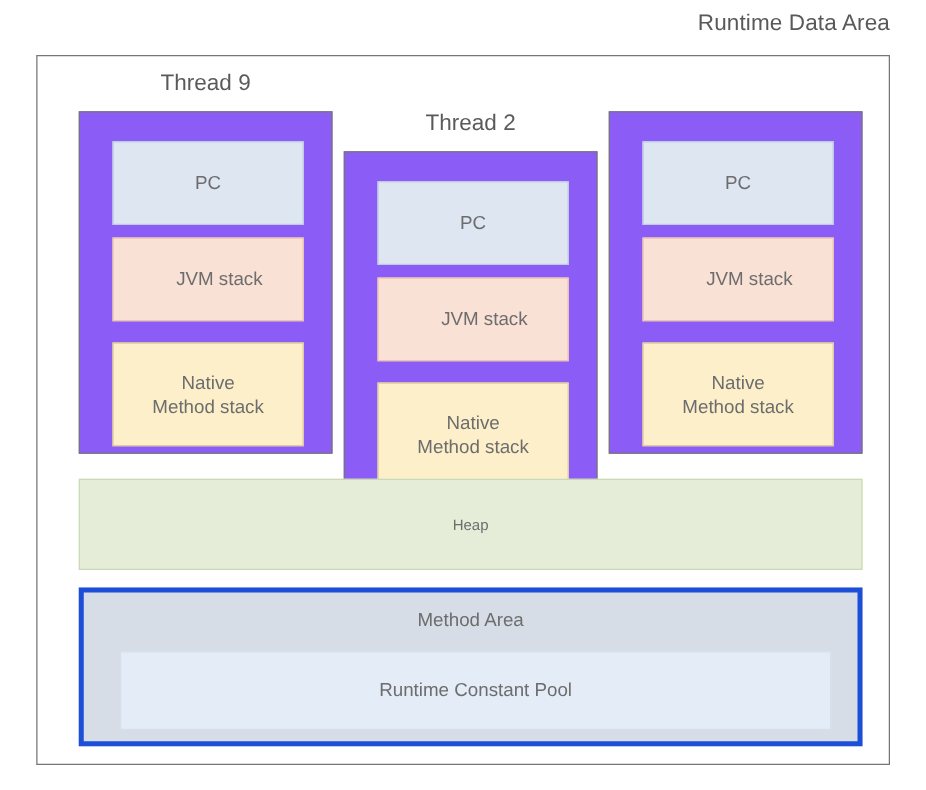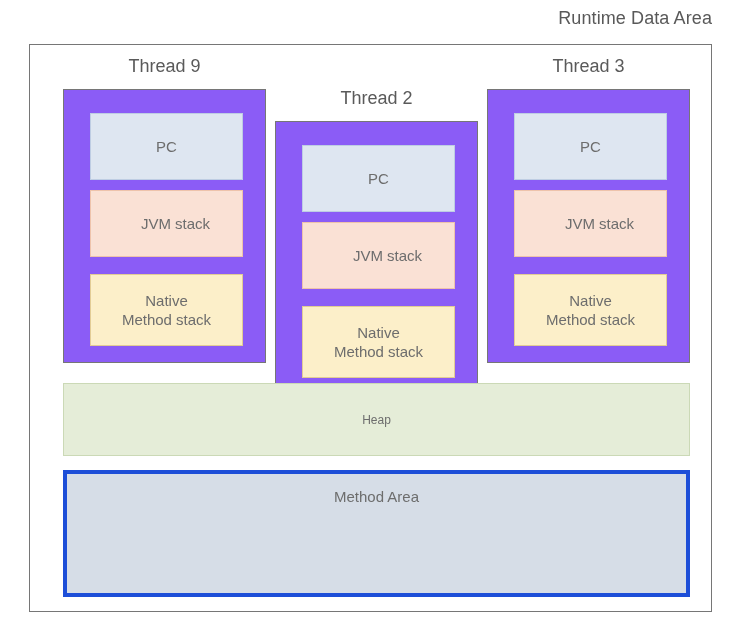--- a/index.html
+++ b/index.html
@@ -112,21 +112,21 @@
   .mem-jvm {
     top: 100px;
     height: 67px;
     background: #fae1d5;
     border-color: #eec3ab;
     color: #6d6d6d;
     padding-left: 18px;
   }
   .mem-native {
     top: 184px;
-    height: 72px;
+    height: 83px;
     background: #fcefc9;
     border-color: #e2cc95;
     color: #6d6d6d;
   }
 
   
   .heap-box {
     position: absolute;
     left: 63px;
     top: 383px;
@@ -201,29 +201,29 @@
     <div class="thread-col c1">
       <div class="thread-label">Thread 2</div>
       <div class="thread-box">
         <div class="mem-box mem-pc">PC</div>
         <div class="mem-box mem-jvm">JVM stack</div>
         <div class="mem-box mem-native">Native<br>Method stack</div>
       </div>
     </div>
 
     <div class="thread-col c2">
-      <div class="thread-label">Thread 3</div>
       <div class="thread-box">
         <div class="mem-box mem-pc">PC</div>
         <div class="mem-box mem-jvm">JVM stack</div>
         <div class="mem-box mem-native">Native<br>Method stack</div>
       </div>
     </div>
 
   </div>
 
   <div class="heap-box">Heap</div>
 
   <div class="method-area-box">
     <div class="method-area-label">Method Area</div>
+    <div class="rcp-box">Runtime Constant Pool</div>
   </div>
 
 </div>
 
 </body></html>

